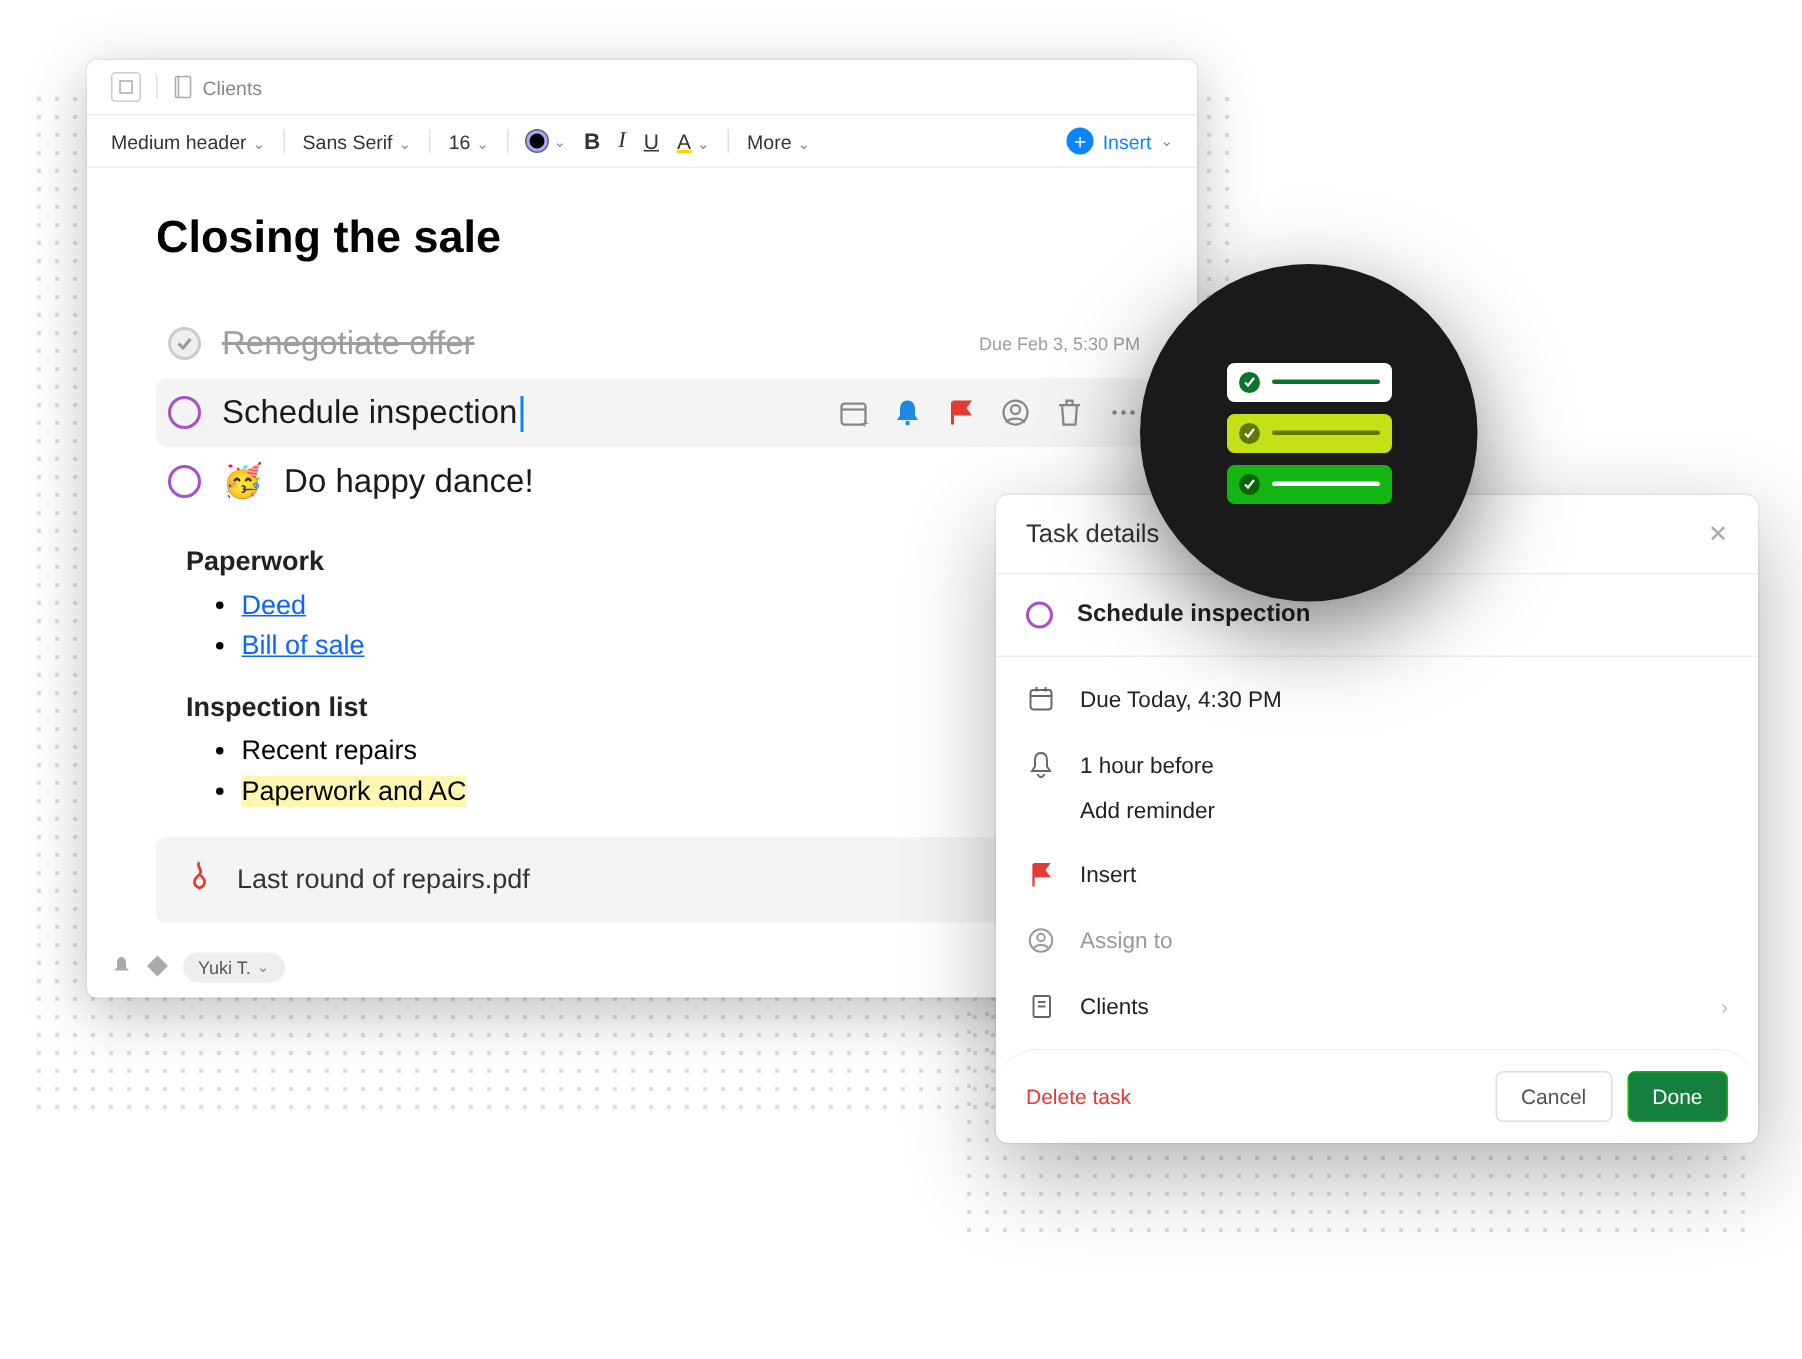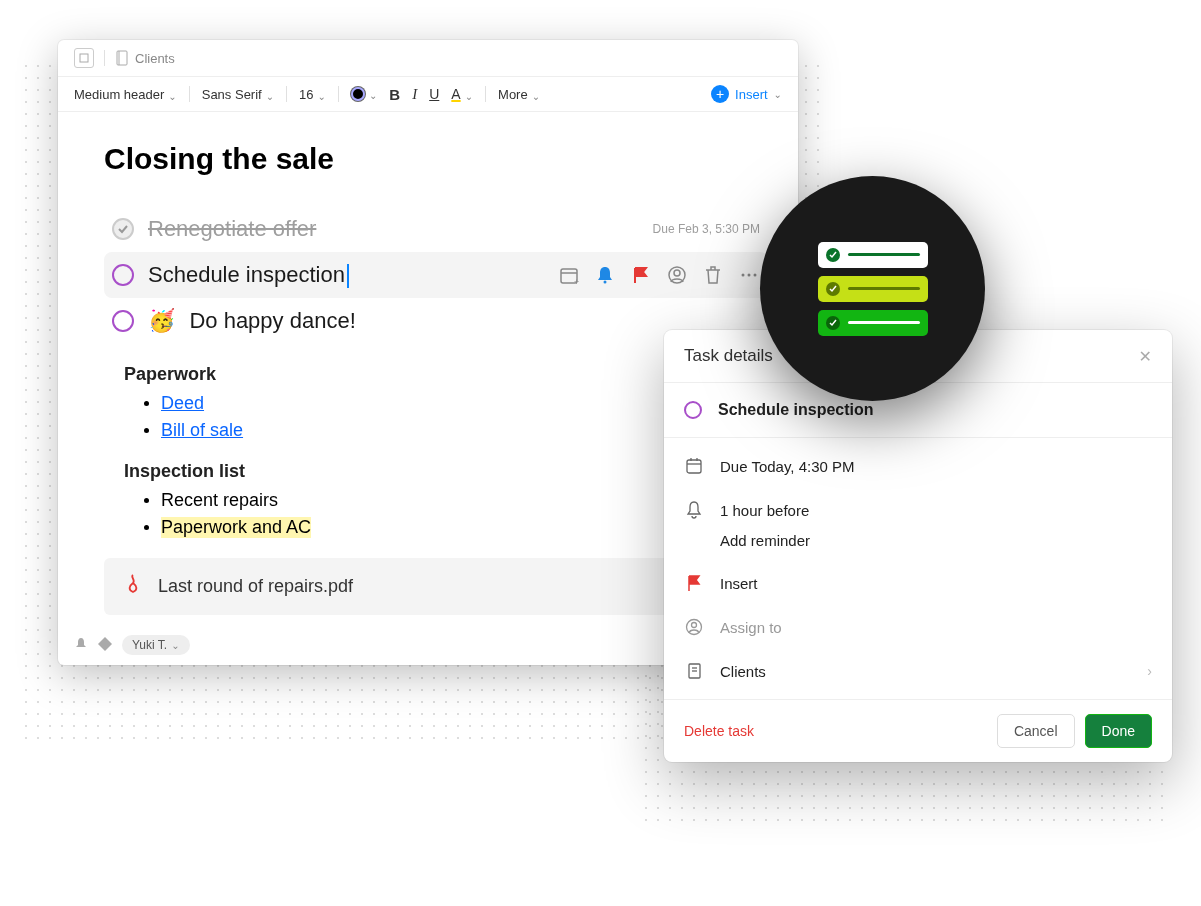--- a/index.html
+++ b/index.html
@@ -108,21 +108,21 @@
 .close-x { color: #aaa; font-size: 16px; cursor: pointer; }
 .panel-task { display: flex; align-items: center; gap: 16px; padding: 18px 20px; border-bottom: 1px solid #eee; }
 .panel-task .circle { width: 18px; height: 18px; }
 .panel-task-text { font-size: 16px; font-weight: 600; color: #222; }
 .panel-body { padding: 6px 0; }
 .detail-row { display: flex; align-items: center; gap: 16px; padding: 12px 20px; font-size: 15px; color: #222; }
 .detail-row.sub { padding-left: 56px; padding-top: 0; }
 .detail-icon { width: 20px; height: 20px; display:flex; align-items:center; justify-content:center; color:#666; flex-shrink:0; }
 .detail-row.muted { color: #999; }
 .detail-row .arrow-right { margin-left: auto; color: #bbb; font-size: 14px; }
-.panel-footer { display: flex; align-items: center; padding: 14px 20px; border-top: 1px solid #eee; }
+.panel-footer { display: flex; align-items: center; padding: 14px 20px; border-top: 1px solid #eee; border-radius: 28px; }
 .delete-link { color: #e53935; font-size: 14px; cursor: pointer; }
 .btn { padding: 8px 16px; border-radius: 5px; font-size: 14px; cursor: pointer; border: 1px solid #ddd; background:#fff; }
 .btn-cancel { margin-left: auto; margin-right: 10px; color: #555; }
 .btn-done { background: #15803d; color: #fff; border-color: #12b512; font-weight: 500; }
 .dots-bg-1 {
   position: absolute;
   left: 20px; top: 60px; width: 800px; height: 680px;
   background-image: radial-gradient(#bbb 1.5px, transparent 1.5px);
   background-size: 12px 12px;
   z-index: -1;

